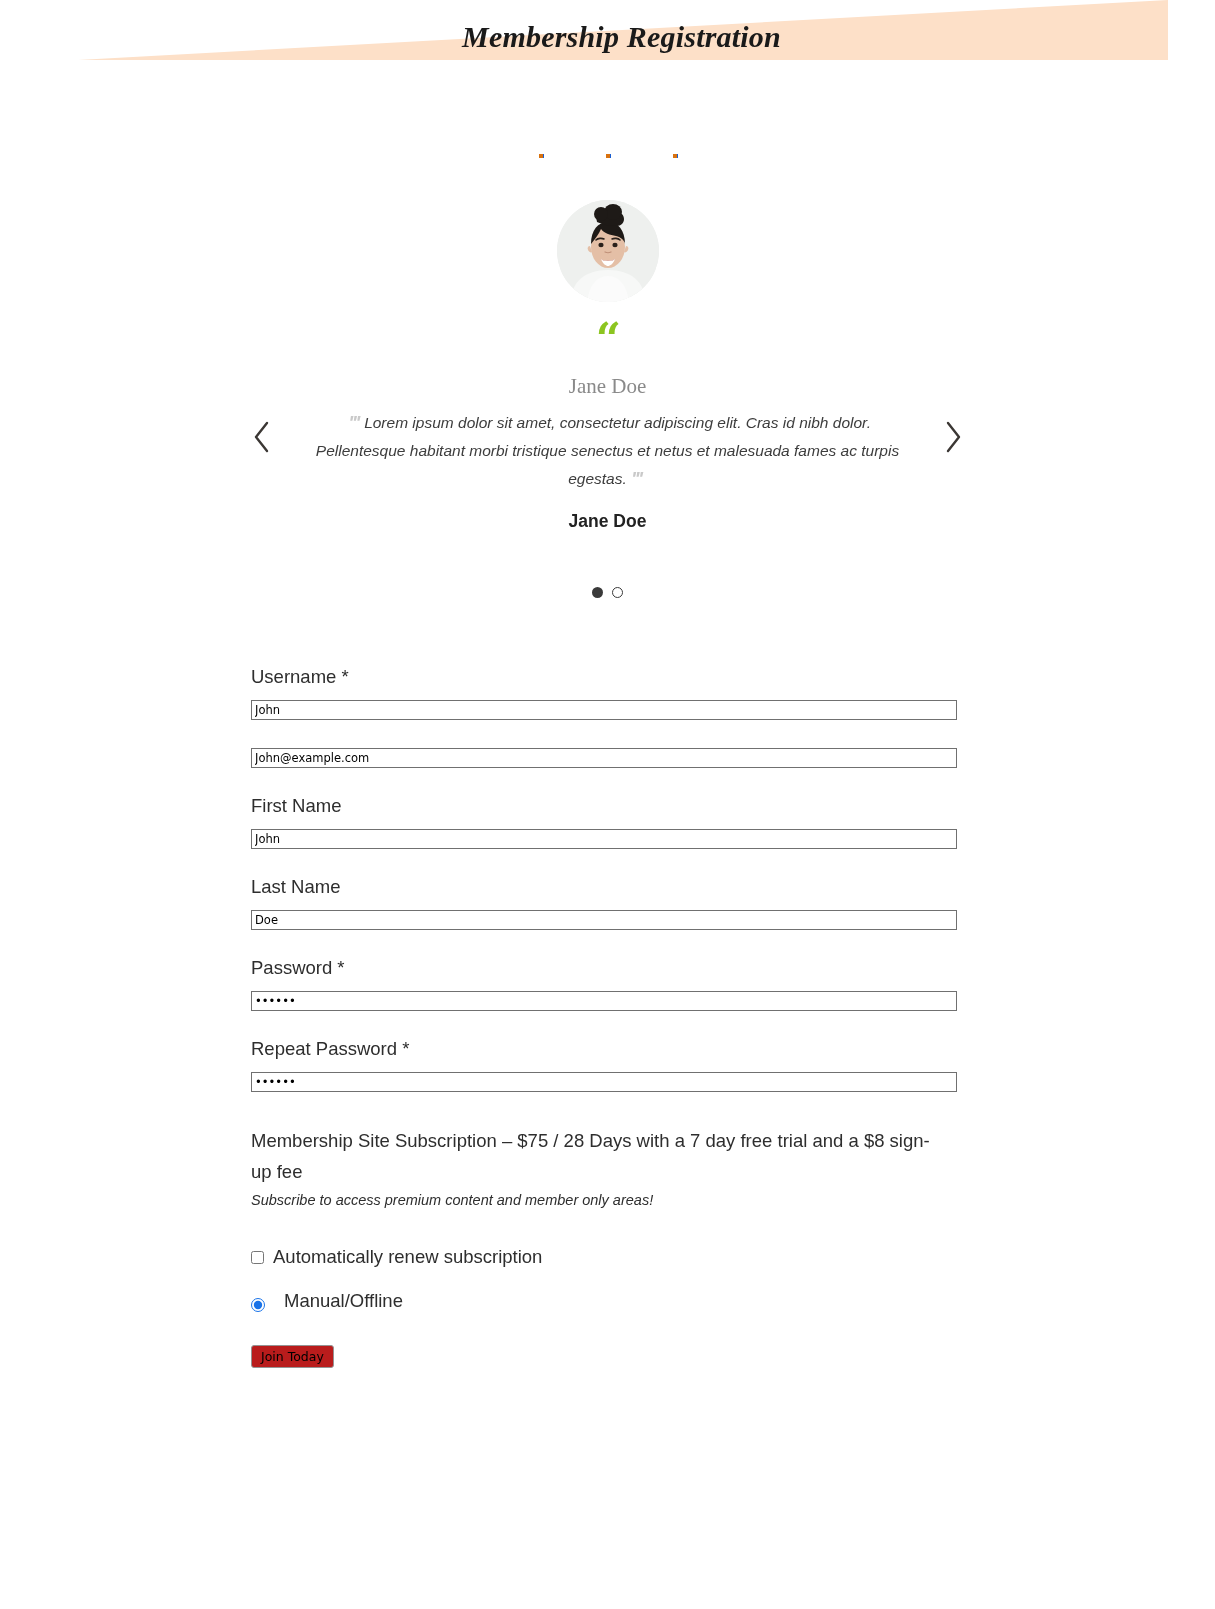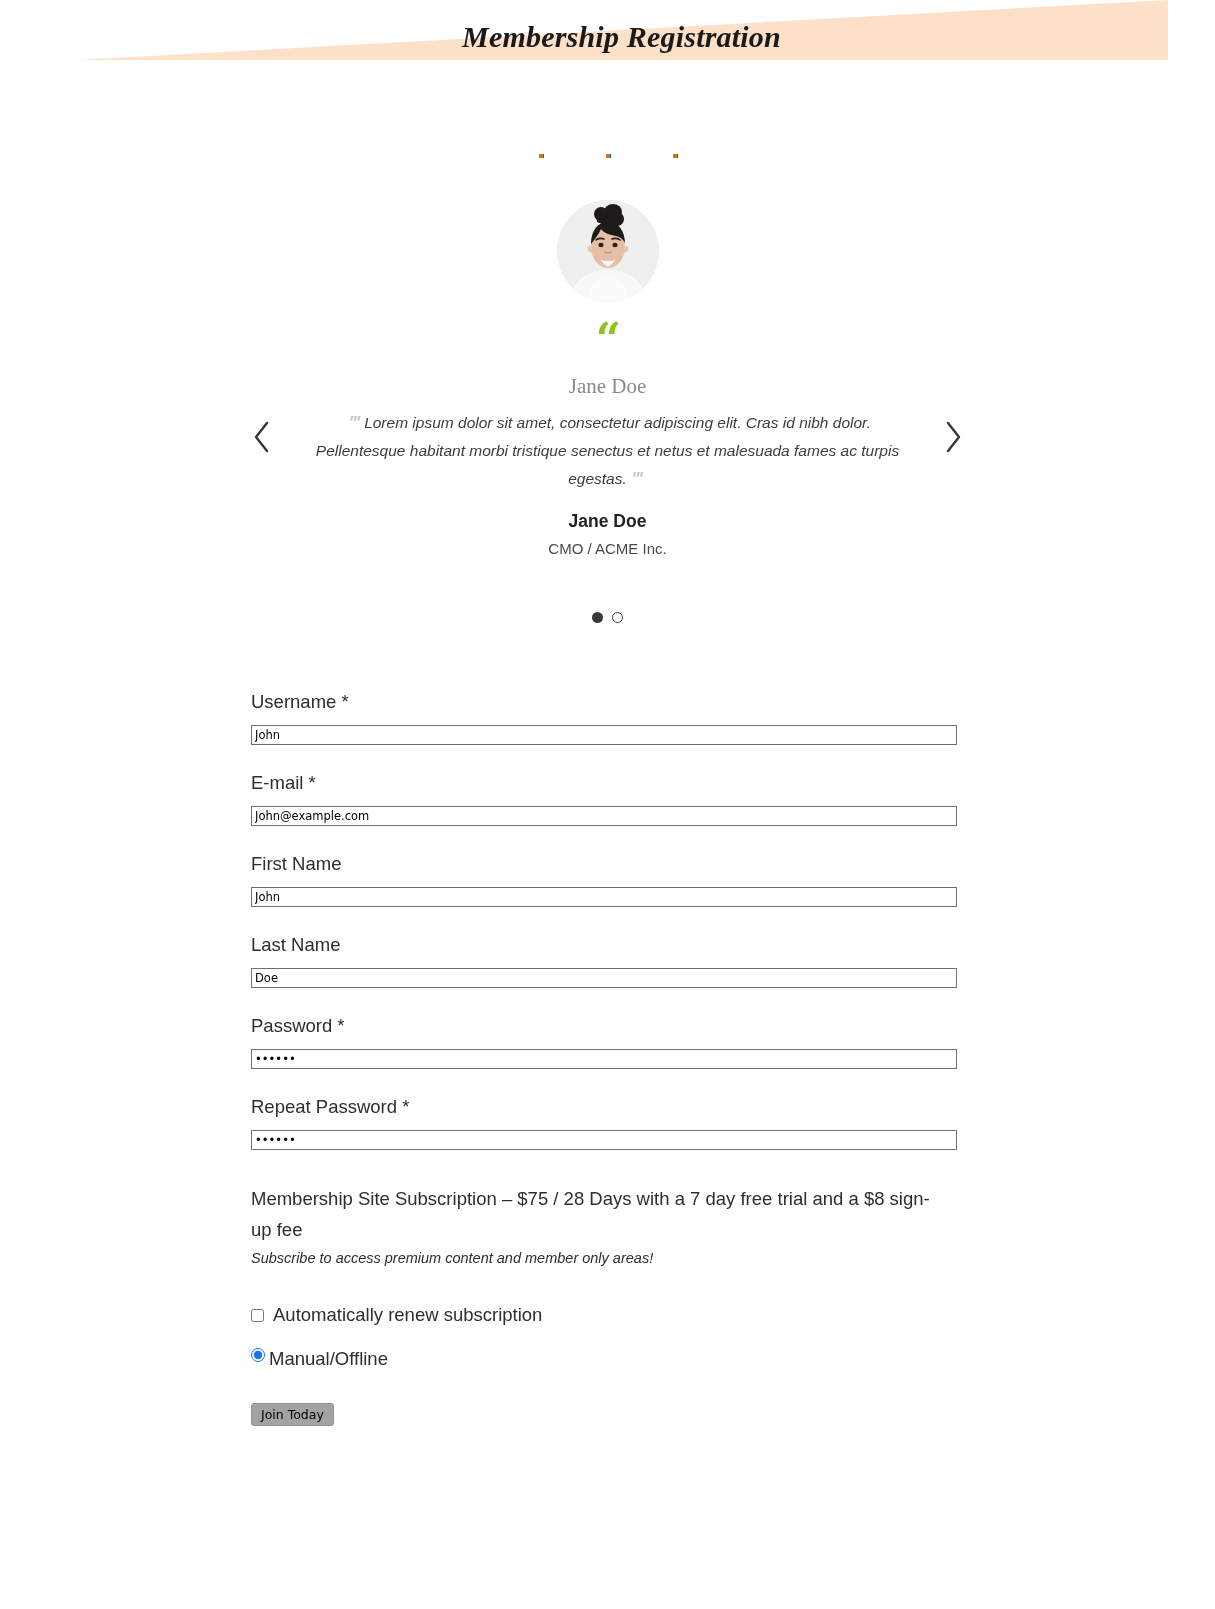--- a/index.html
+++ b/index.html
@@ -248,37 +248,37 @@
     font-weight: 400;
     font-size: 45px;
     line-height: 52px;
     color: #3a3a3a;
     margin-top: 58px;
     letter-spacing: 0.3px;
   }
   .pay-option {
     margin-top: 22px;
     display: flex;
-    align-items: flex-start;
-    gap: 4px;
+    align-items: flex-end;
+    gap: 19px;
   }
   .pay-option input[type="radio"] {
     width: 14px; height: 14px; margin: 0; accent-color: #1a73e8;
   }
   .pay-label {
     font-family: "Liberation Sans", sans-serif;
     font-size: 18.5px;
     color: #2e2e2e;
   }
   .submit-btn {
     margin-top: 33px;
     font-family: "DejaVu Sans", sans-serif;
     font-size: 12.5px;
     color: #000000;
-    background: #a3a3a3;
+    background: #b91c1c;
     border: 1px solid #949494;
     border-radius: 3px;
     padding: 3px 9px;
     cursor: pointer;
   }
 </style>
 </head>
 <body>
 
 <div class="site-header">
@@ -327,21 +327,20 @@
 
       <div class="carousel-arrow arrow-prev">
         <svg viewBox="0 0 22 34" xmlns="http://www.w3.org/2000/svg" aria-hidden="true">
           <polyline points="16,3 5,17 16,31" fill="none" stroke="#3b3734" stroke-width="2.4" stroke-linecap="round" stroke-linejoin="round"></polyline>
         </svg>
       </div>
 
       <div class="quote-body">
         <div class="quote-text"><span class="qmark-inline">‴</span><span>Lorem ipsum dolor sit amet, consectetur adipiscing elit. Cras id nibh dolor. Pellentesque habitant morbi tristique senectus et netus et malesuada fames ac turpis egestas.</span><span class="qmark-inline">‴</span></div>
         <div class="quote-name">Jane Doe</div>
-        <div class="quote-role">CMO / ACME Inc.</div>
       </div>
 
       <div class="carousel-arrow arrow-next">
         <svg viewBox="0 0 22 34" xmlns="http://www.w3.org/2000/svg" aria-hidden="true">
           <polyline points="6,3 17,17 6,31" fill="none" stroke="#3b3734" stroke-width="2.4" stroke-linecap="round" stroke-linejoin="round"></polyline>
         </svg>
       </div>
     </div>
 
     <div class="pager-dots">
@@ -351,21 +350,20 @@
   </section>
 
   <form class="reg-form">
 
     <div class="field">
       <label class="field-label">Username *</label>
       <input type="text" value="John" style="">
     </div>
 
     <div class="field">
-      <label class="field-label">E-mail *</label>
       <input type="text" value="John@example.com" style="">
     </div>
 
     <div class="field">
       <label class="field-label">First Name</label>
       <input type="text" value="John" style="">
     </div>
 
     <div class="field">
       <label class="field-label">Last Name</label>

